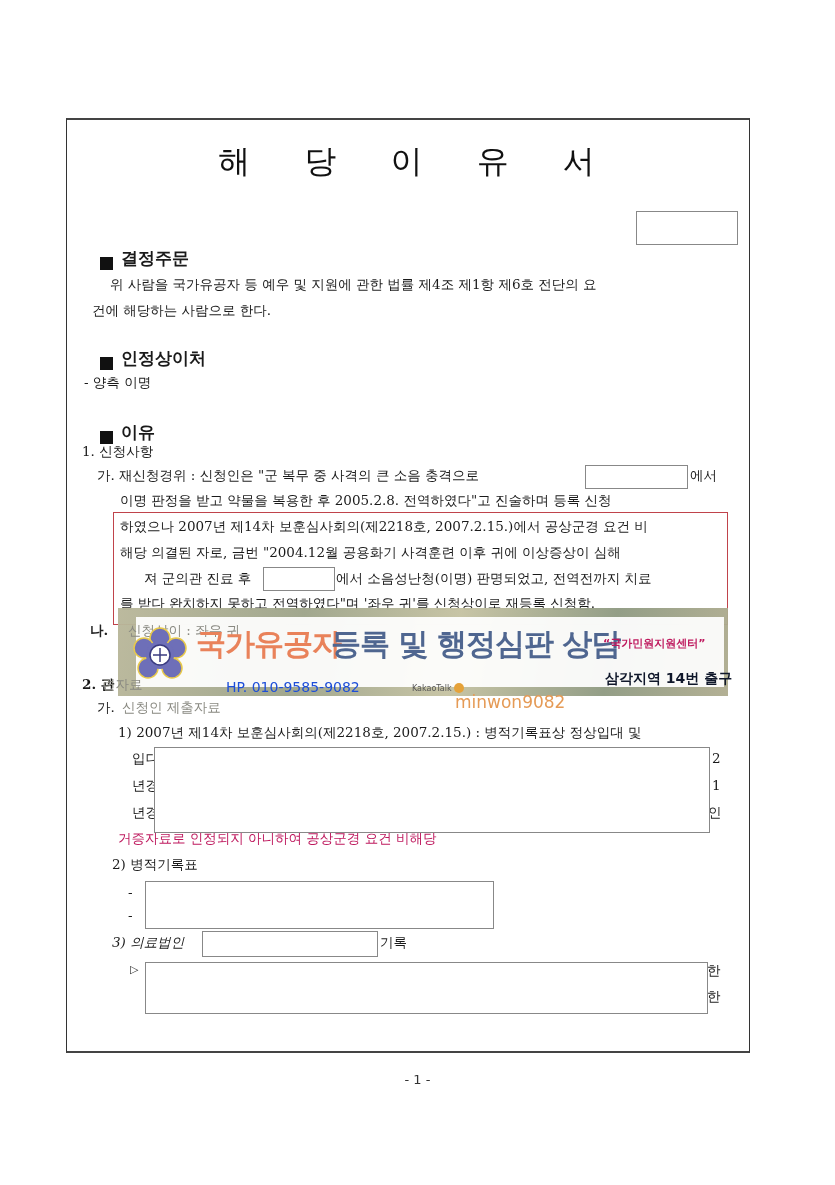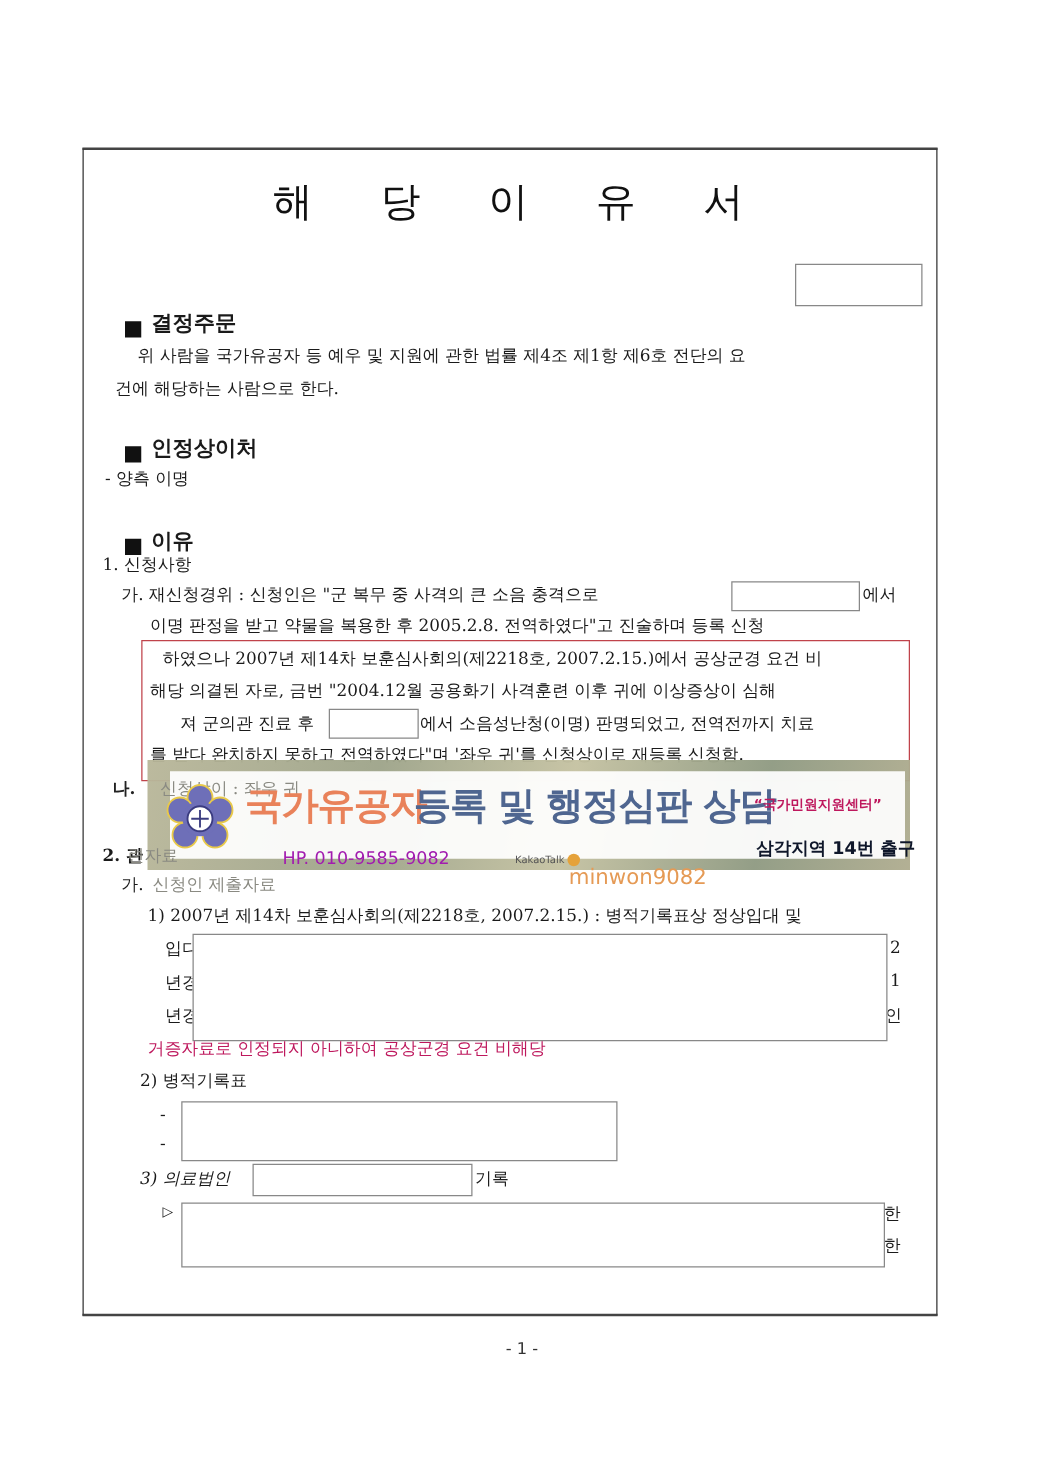--- a/index.html
+++ b/index.html
@@ -21,21 +21,21 @@
             background:linear-gradient(100deg,#b9b79a 0%,#9ea48a 30%,#c5c2a2 55%,#8f9a82 80%,#b0ad90 100%);
             opacity:0.96; }
   .banner-inner { position:absolute; left:136px; top:617px; width:588px; height:70px;
                   background:rgba(255,255,255,0.93); }
   .banner-logo { position:absolute; left:132px; top:626px; width:56px; height:62px; }
   .b-main { position:absolute; top:624px; font-family:"DejaVu Sans","Liberation Sans",sans-serif;
             font-weight:bold; font-size:30px; letter-spacing:-1px; }
   .b-orange { left:196px; color:#e9825a; }
   .b-blue { left:331px; color:#4f6690; }
   .b-small { position:absolute; font-family:"DejaVu Sans","Liberation Sans",sans-serif; }
-  .b-phone { left:226px; top:679px; font-size:14px; color:#a21caf; }
+  .b-phone { left:226px; top:679px; font-size:14px; color:#1d4ed8; }
   .b-kakao { left:412px; top:683px; font-size:8px; color:#555; }
   .b-kakao-dot { display:inline-block; width:10px; height:10px; border-radius:50%; background:#e5a23a; vertical-align:middle; margin-left:2px; }
   .b-id { left:455px; top:677px; font-size:17px; color:#e59a55;margin-top:15px; }
   .b-center { left:603px; top:636px; font-size:11px; color:#be185d; font-weight:bold; }
   .b-exit { left:605px; top:670px; font-size:14px; color:#0f172a; font-weight:bold; }
   .faded { color:#8a8a82; }
   .page-no { position:absolute; left:0; right:0; top:1072px; text-align:center; font-size:13px; color:#333;
              font-family:"DejaVu Sans","Liberation Sans",sans-serif; }
 </style>
 </head>
@@ -64,21 +64,21 @@
   <span>이유</span>
 </div>
 <div class="line" style="left:82px;top:443px;">1. 신청사항</div>
 
 <div class="line" style="left:97px;top:467px;">가. 재신청경위 : 신청인은 "군 복무 중 사격의 큰 소음 충격으로</div>
 <div class="redact" style="left:585px;top:465px;width:101px;height:22px;"></div>
 <div class="line" style="left:690px;top:467px;">에서</div>
 <div class="line" style="left:120px;top:492px;">이명 판정을 받고 약물을 복용한 후 2005.2.8. 전역하였다"고 진술하며 등록 신청</div>
 
 <div class="red-frame"></div>
-<div class="line" style="left:120px;top:518px;margin-left:10px;">하였으나 2007년 제14차 보훈심사회의(제2218호, 2007.2.15.)에서 공상군경 요건 비</div>
+<div class="line" style="left:120px;top:518px;">하였으나 2007년 제14차 보훈심사회의(제2218호, 2007.2.15.)에서 공상군경 요건 비</div>
 <div class="line" style="left:120px;top:544px;">해당 의결된 자로, 금번 "2004.12월 공용화기 사격훈련 이후 귀에 이상증상이 심해</div>
 <div class="line" style="left:120px;top:570px;margin-left:24px;">져 군의관 진료 후</div>
 <div class="redact" style="left:263px;top:567px;width:70px;height:22px;"></div>
 <div class="line" style="left:336px;top:570px;">에서 소음성난청(이명) 판명되었고, 전역전까지 치료</div>
 <div class="line" style="left:120px;top:595px;">를 받다 완치하지 못하고 전역하였다"며 '좌우 귀'를 신청상이로 재등록 신청함.</div>
 
 <div class="banner"></div>
 <div class="banner-inner"></div>
 <div class="line faded" style="left:90px;top:622px;font-weight:bold;color:#222;">나.</div>
 <div class="line faded" style="left:128px;top:622px;">신청상이 : 좌우 귀</div>

